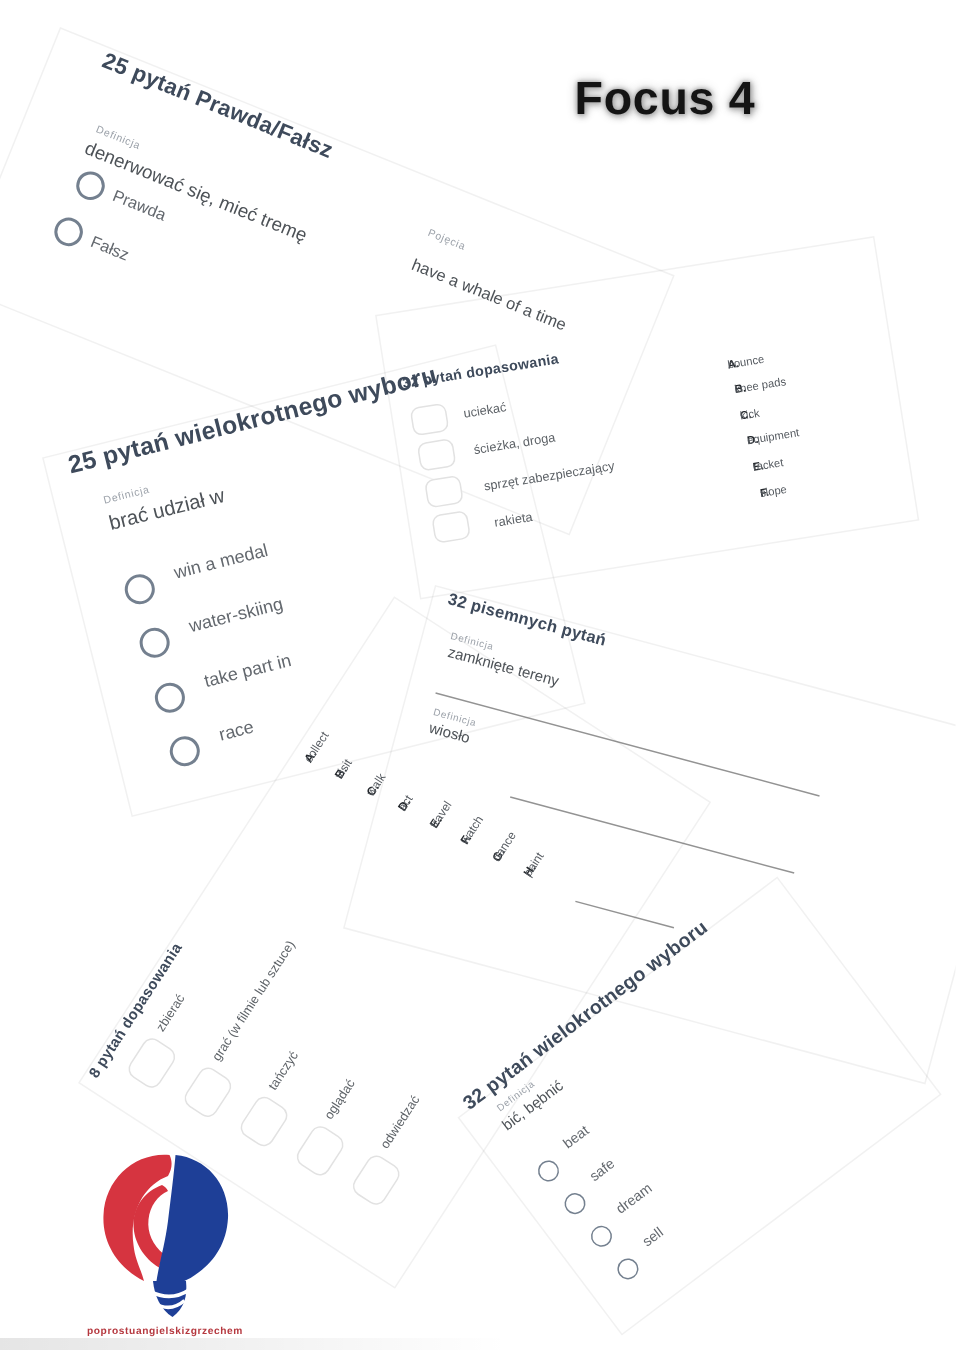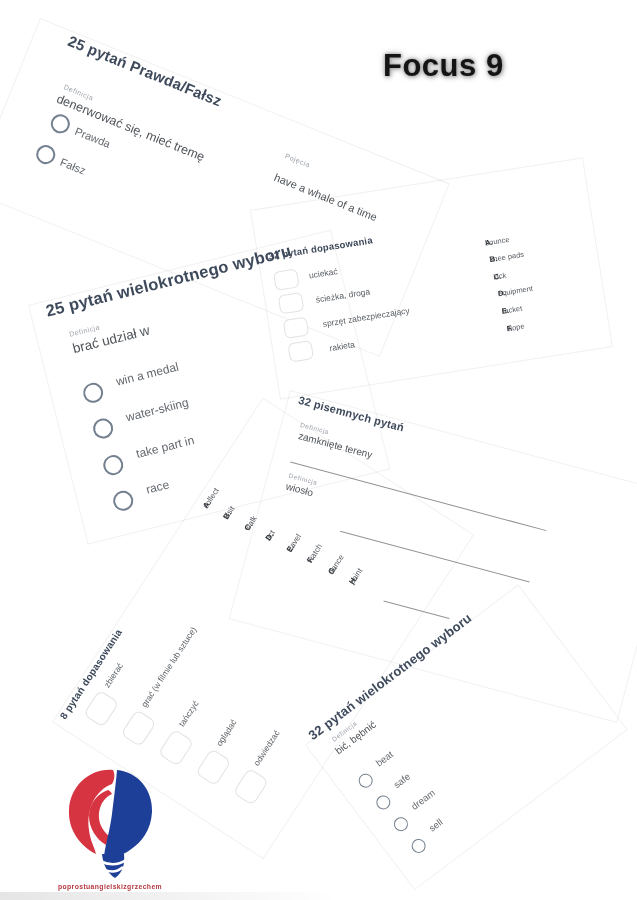--- a/index.html
+++ b/index.html
@@ -29,21 +29,21 @@
     text-shadow:0 0 3px #9e9e9e,0 0 7px #b5b5b5,1px 1px 4px #a8a8a8;
   }
   #logo{position:absolute;left:50px;top:766px;width:120px;text-align:center;}
   #logo-text{font-size:6.8px;font-weight:bold;color:#b5383f;letter-spacing:.4px;margin-top:1px;}
   #bottom-shade{position:absolute;left:0;bottom:0;width:340px;height:8px;
     background:linear-gradient(to right,rgba(0,0,0,0.10),rgba(0,0,0,0));}
 </style>
 </head>
 <body>
 
-<div id="focus-title">Focus 9</div>
+<div id="focus-title">Focus 4</div>
 
 <div class="card" id="card-tf" style="left:40px;top:18px;width:440px;height:185px;transform:rotate(22deg);">
   <div class="title" style="left:34px;top:0;font-size:15px">25 pytań Prawda/Fałsz</div>
   <div class="minilabel" style="left:47px;top:50px">Definicja</div>
   <div class="deftext" style="left:45px;top:60px;font-size:12.5px">denerwować się, mieć tremę</div>
   <div class="radio r19" style="left:48px;top:80px"></div>
   <div class="optlabel" style="left:74px;top:84px;font-size:11px">Prawda</div>
   <div class="radio r19" style="left:46px;top:114px"></div>
   <div class="optlabel" style="left:72px;top:118px;font-size:11px">Fałsz</div>
   <div class="minilabel" style="left:278px;top:31px">Pojęcia</div>

